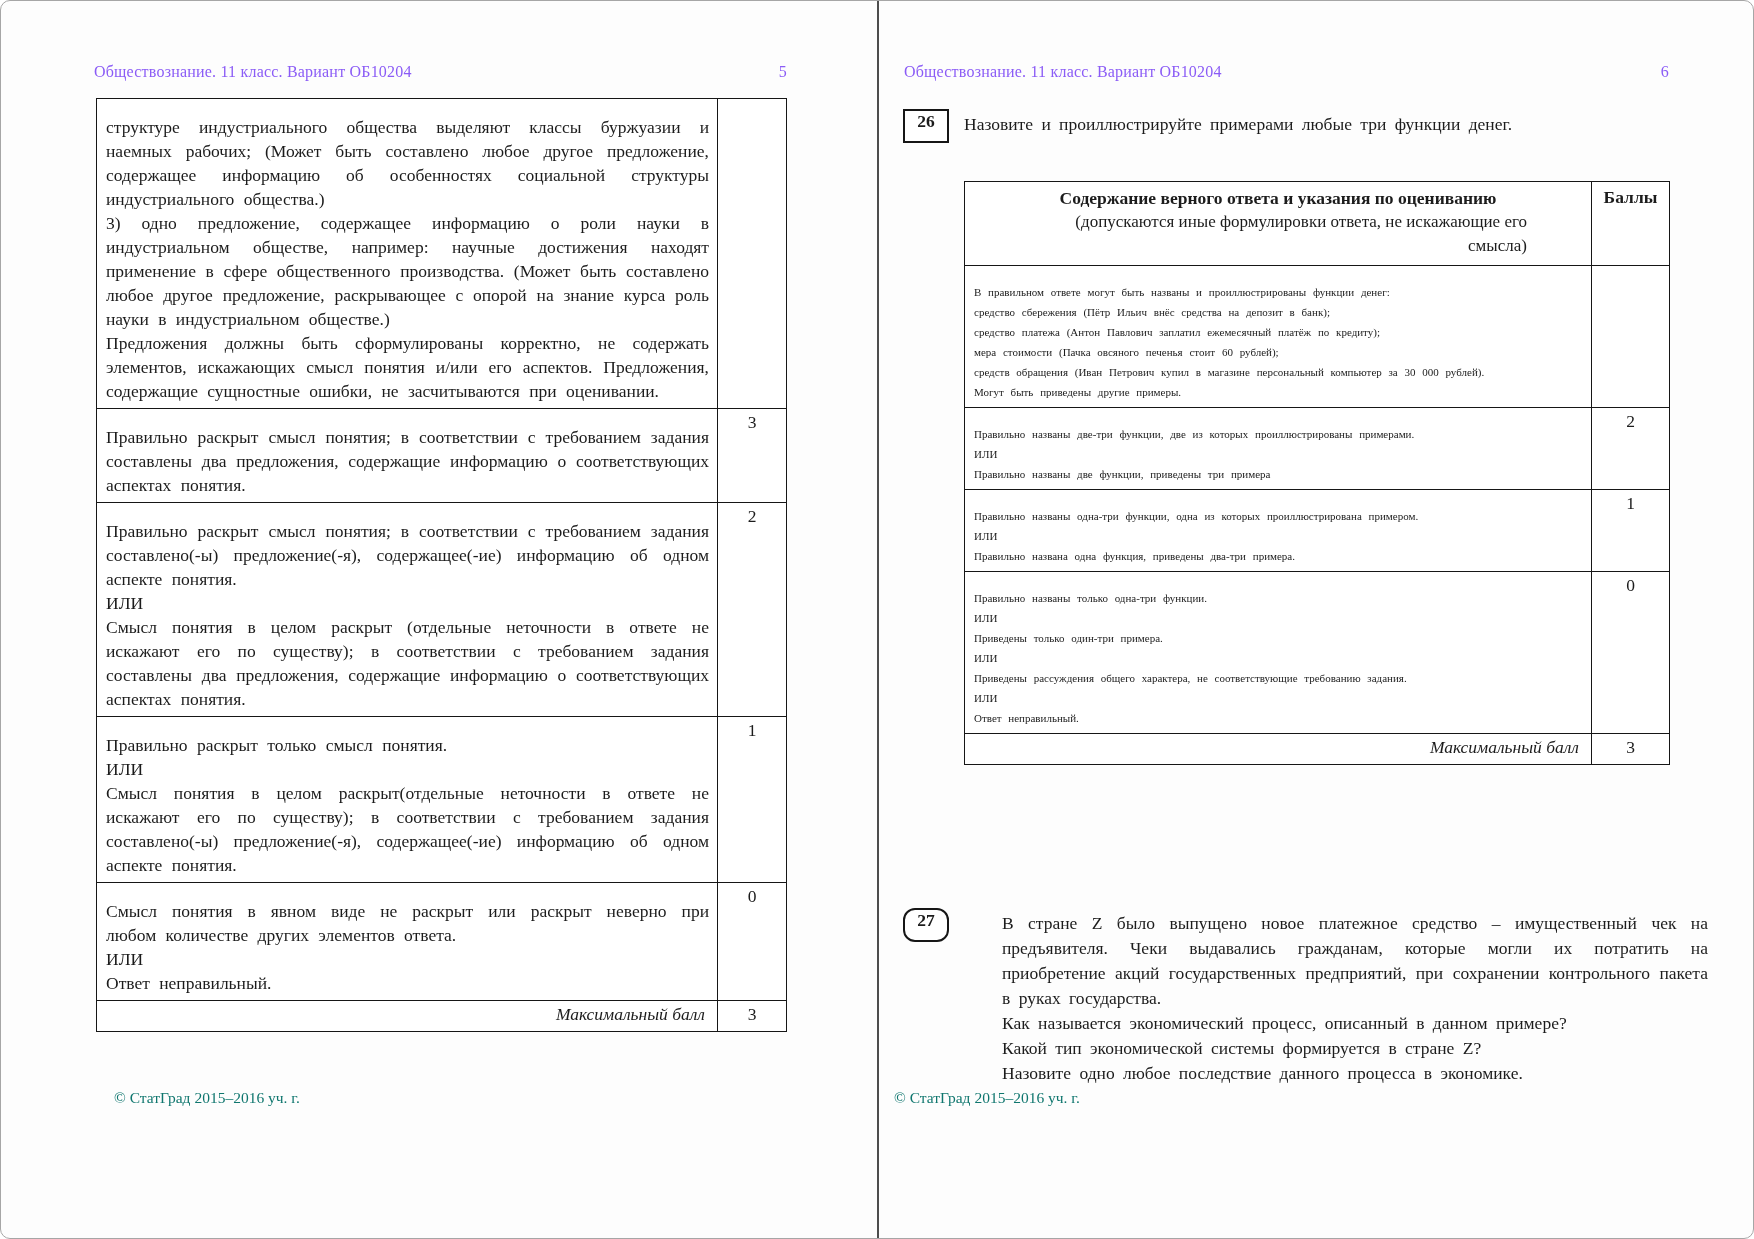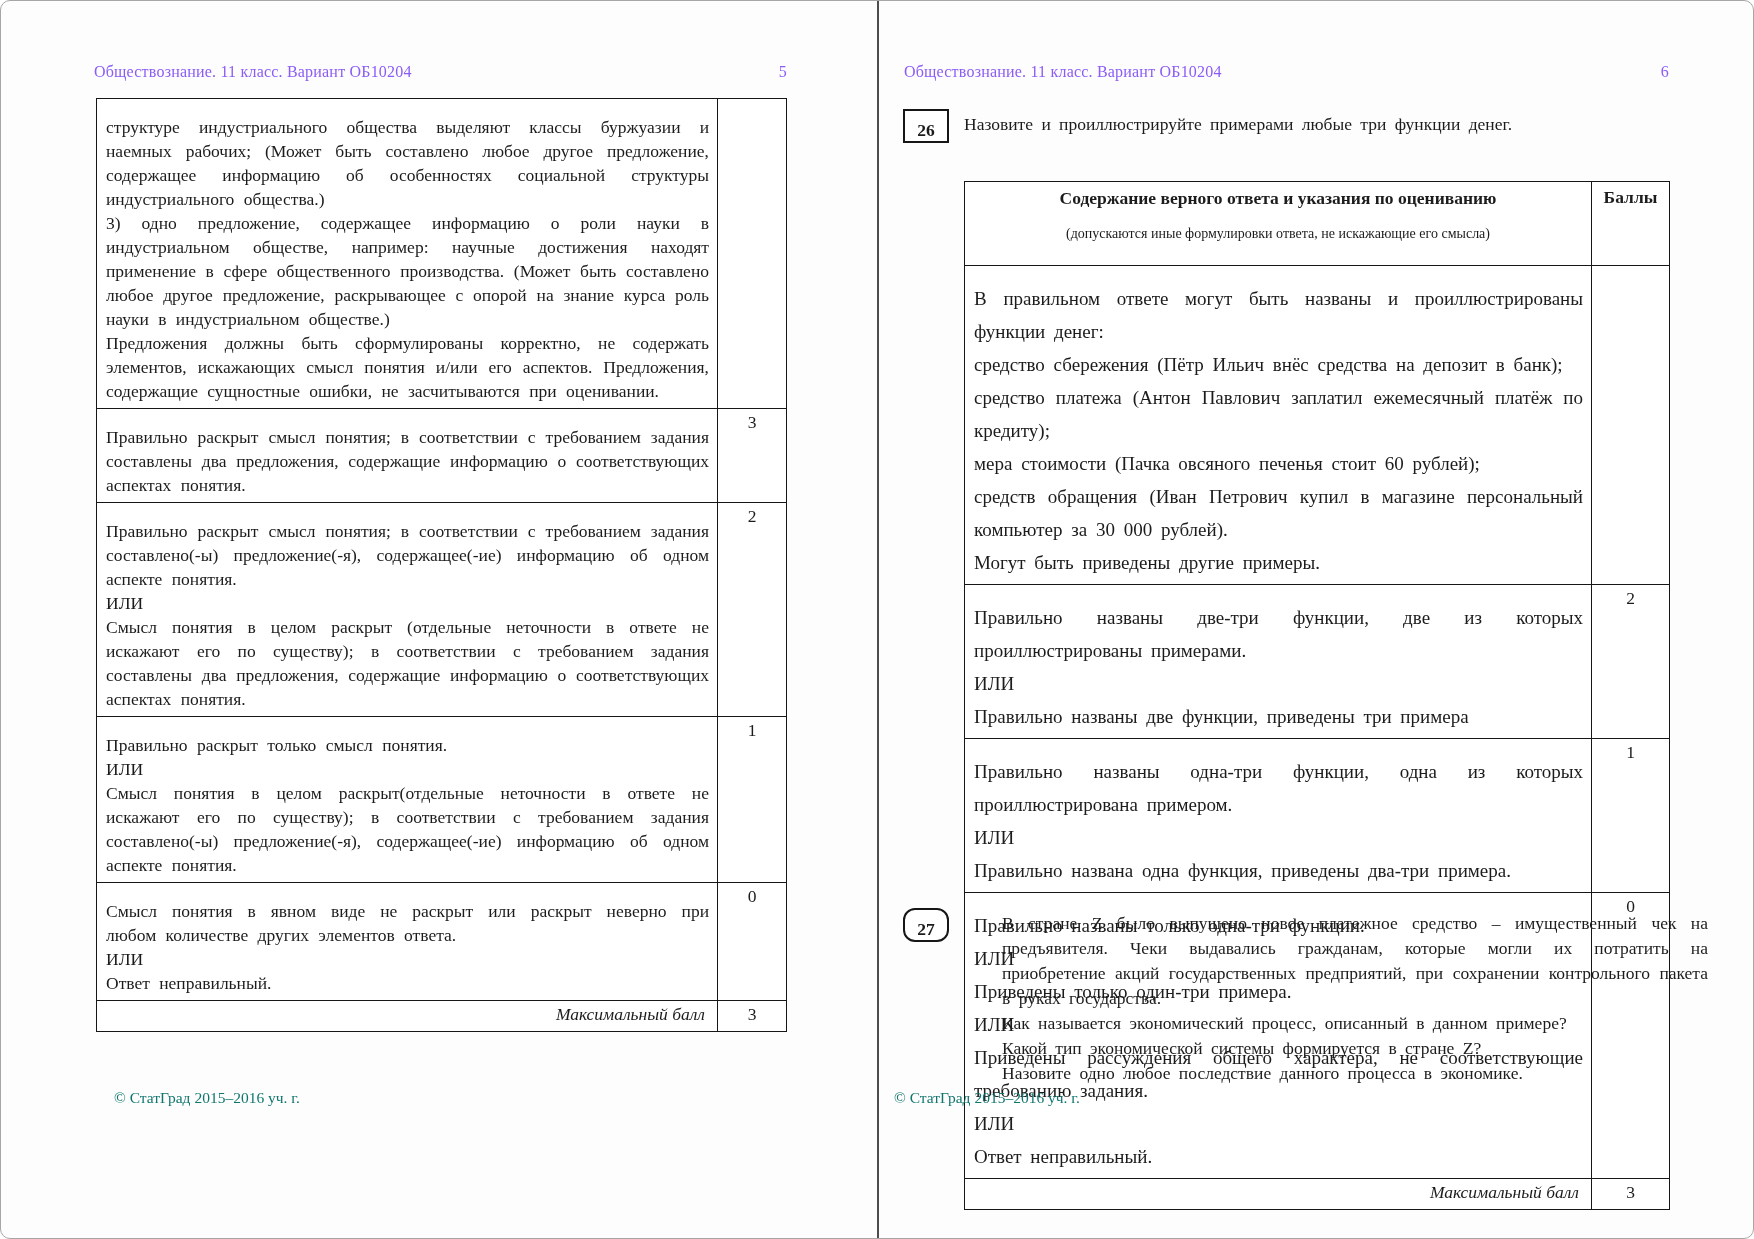--- a/index.html
+++ b/index.html
@@ -43,45 +43,45 @@
   .rubric td, .rubric th { border: 1.5px solid #161616; }
   td.txt {
     vertical-align: top;
     text-align: justify;
     white-space: pre-line;
     font-size: 17.5px;
     line-height: 24px;
     word-spacing: 5px;
     padding: 16px 8px 5px 9px;
   }
-  #tblR td.txt { font-size: 19px; line-height: 33px; word-spacing: 4px; }
+  #tblR td.txt { font-size: 11px; line-height: 20px; word-spacing: 4px; }
   td.score {
     vertical-align: top;
     text-align: center;
     font-size: 17.5px;
     padding-top: 3px;
   }
   #tblL col.c-score { width: 69px; }
   #tblR col.c-score { width: 78px; }
   tr.max td.lbl {
     text-align: right;
     font-style: italic;
     font-size: 17.5px;
     padding: 3px 12px 6px;
   }
   th.hdr-cell { vertical-align: top; font-weight: normal; padding: 4px 6px 7px; }
   .th-title { display: block; text-align: center; font-weight: bold; font-size: 17.5px; line-height: 24px; }
-  .th-sub   { display: block; text-align: center; font-size: 14px; line-height: 24px; max-width: 498px; margin: 12px auto; }
+  .th-sub   { display: block; text-align: right; font-size: 17px; line-height: 24px; max-width: 498px; margin: 0 auto; }
   th.score-h { vertical-align: top; text-align: center; font-weight: bold; font-size: 17.5px; padding-top: 5px; }
 
   .q-box {
     position: absolute;
     width: 42px; height: 30px;
     border: 2px solid #161616;
-    display: flex; align-items: flex-end; justify-content: center;
+    display: flex; align-items: flex-start; justify-content: center;
     font-weight: bold; font-size: 17.5px;
     background: #fff;
   }
   #q26box { left: 902px; top: 108px; }
   #q27box { left: 902px; top: 907px; border-radius: 12px; }
   .q-text {
     position: absolute;
     width: 706px;
     text-align: justify;
     white-space: pre-line;

